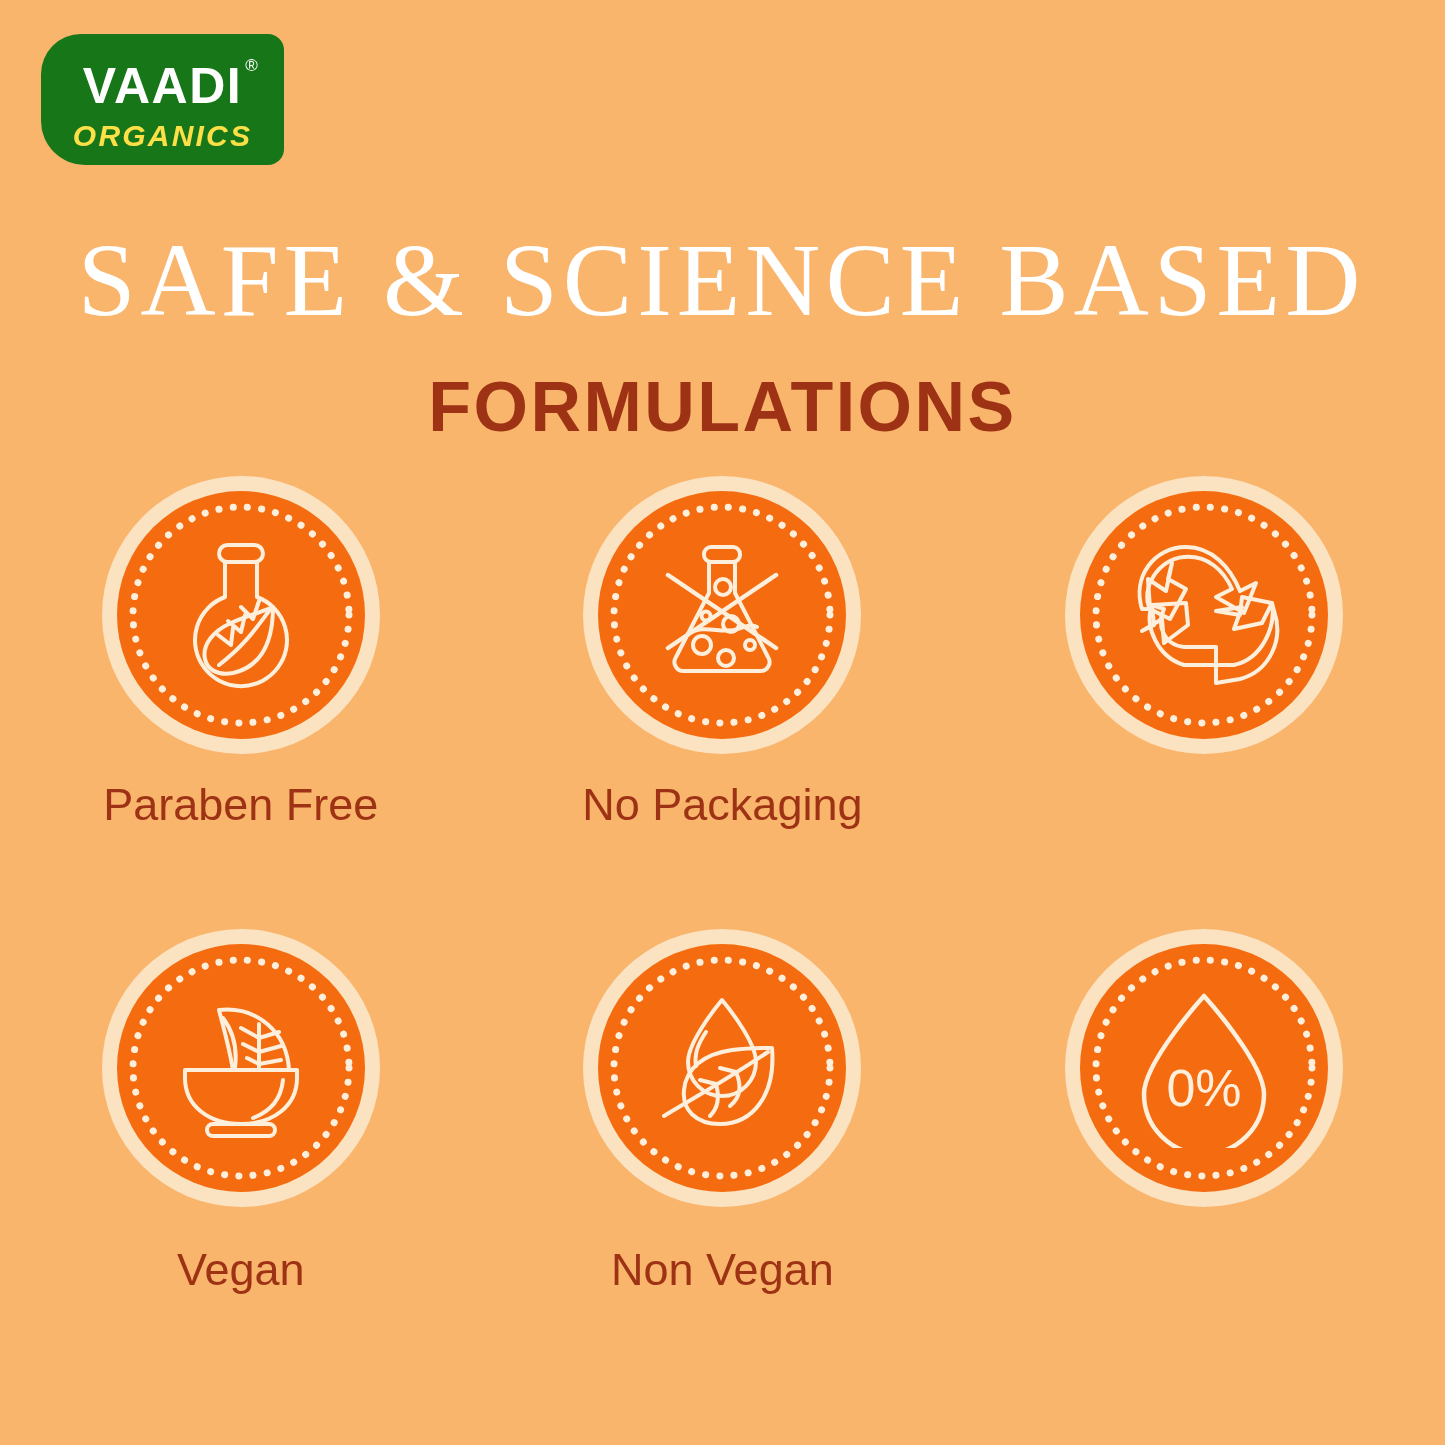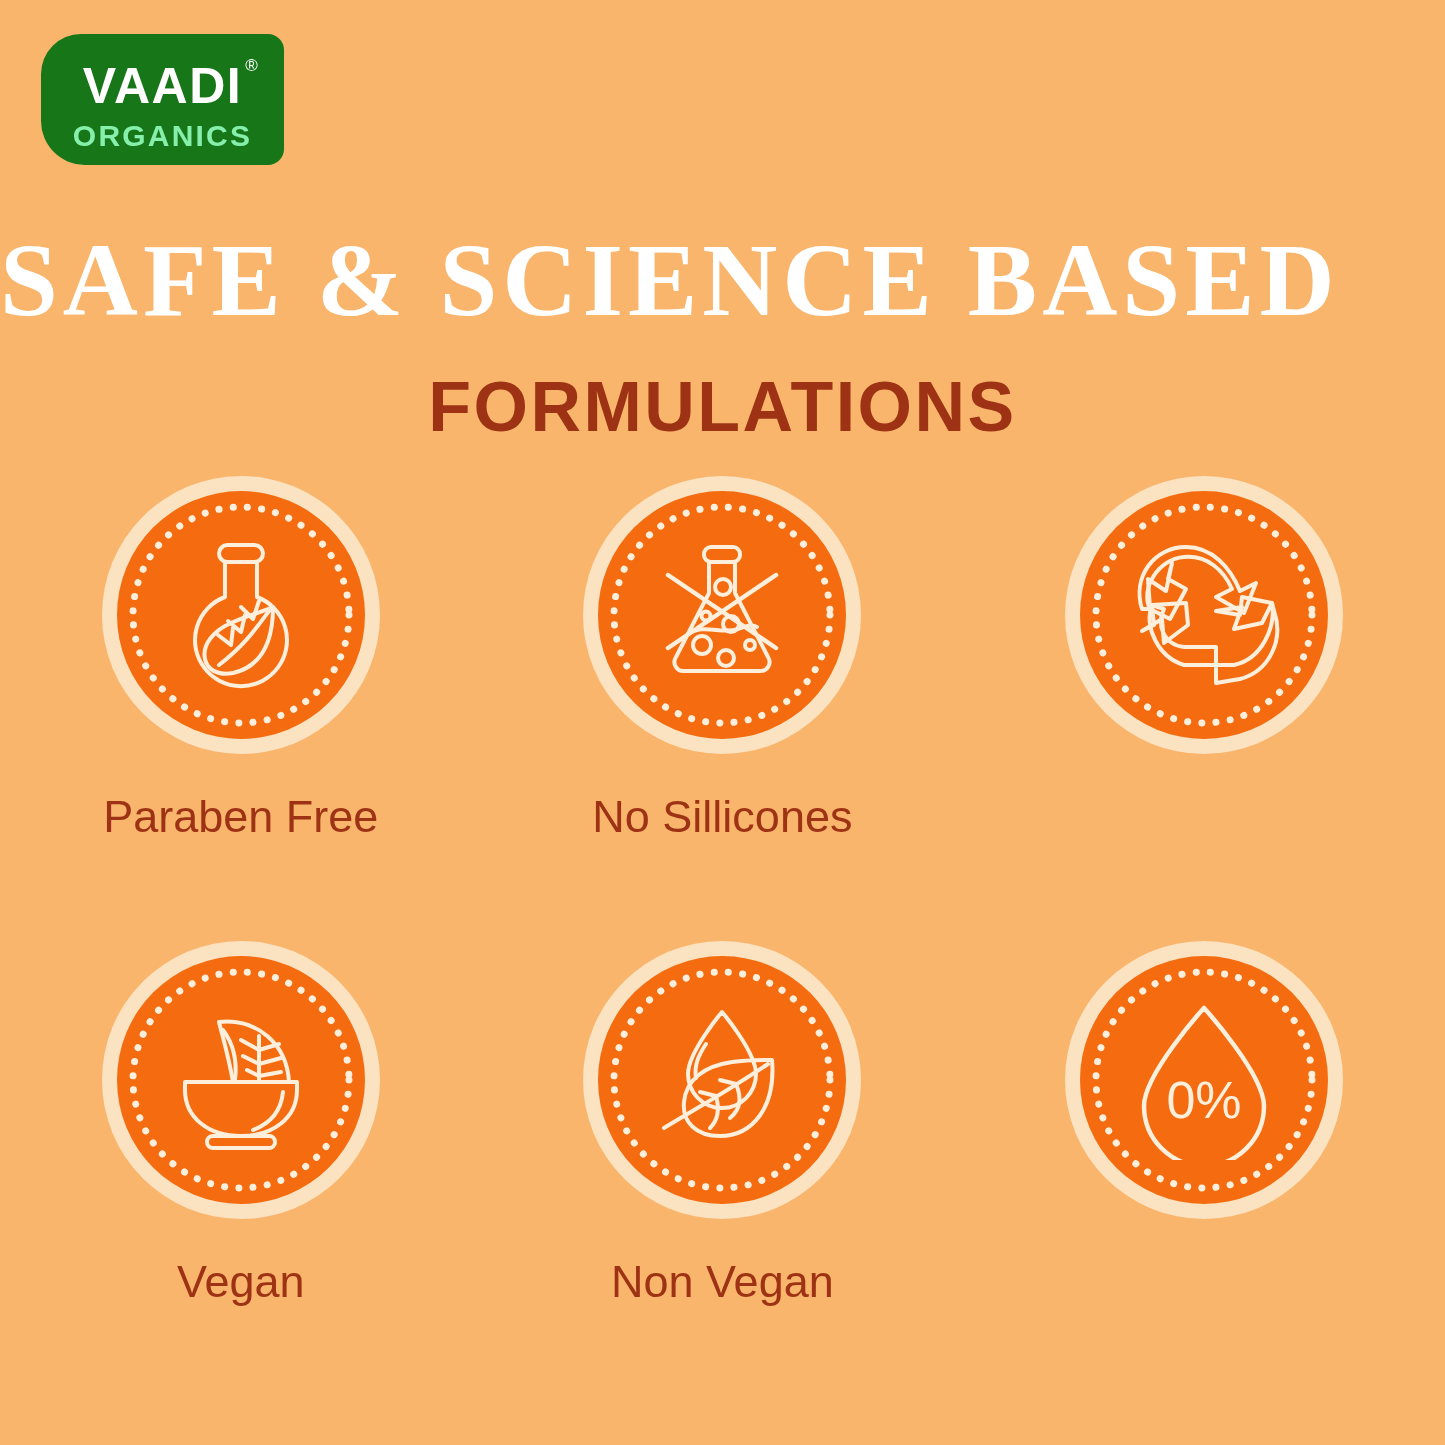--- a/index.html
+++ b/index.html
@@ -43,40 +43,41 @@
   }
   .logo-reg {
     position: absolute;
     top: -4px;
     right: -17px;
     font-size: 17px;
     font-weight: 400;
     line-height: 1;
   }
   .logo-sub {
-    color: #86efac;
+    color: #fde047;
     font-family: "Liberation Sans", sans-serif;
     font-weight: 700;
     font-size: 30px;
     letter-spacing: 2.2px;
     line-height: 1;
     margin-top: 10px;
     white-space: nowrap;
+    font-style: italic;
   }
 
   
   .headline {
     position: absolute;
     left: 0;
     top: 228px;
     width: 1443px;
-    text-align: left;
+    text-align: center;
     color: #FFFFFF;
     font-family: "Liberation Serif", serif;
-    font-weight: 700;
+    font-weight: 400;
     font-size: 104px;
     letter-spacing: 5px;
     line-height: 1;
     white-space: nowrap;
   }
   .subheadline {
     position: absolute;
     left: 0;
     top: 372px;
     width: 1445px;
@@ -135,21 +136,21 @@
     width: 248px;
     height: 248px;
     pointer-events: none;
   }
   .badge-art {
     width: 160px;
     height: 160px;
   }
 
   .label {
-    margin-top: 36px;
+    margin-top: 24px;
     color: #9D3314;
     font-family: "Liberation Sans", sans-serif;
     font-weight: 400;
     font-size: 45px;
     line-height: 1.18;
     text-align: center;
     max-width: 400px;
   }
   .label-2 {
     margin-top: 36px;
@@ -210,21 +211,21 @@
               <circle cx="89" cy="89" r="8"></circle>
               <circle cx="60" cy="110" r="9"></circle>
               <circle cx="84" cy="123" r="8"></circle>
               <circle cx="108" cy="110" r="5"></circle>
               <path d="M26 40 L134 113" stroke-width="4.5"></path>
               <path d="M134 40 L26 113" stroke-width="4.5"></path>
             </g>
           </svg>
         </div>
       </div>
-      <div class="label">No Sillicones</div>
+      <div class="label">No Packaging</div>
     </div>
 
     <div class="cell">
       <div class="badge">
         <div class="badge-inner">
           <svg class="badge-dots" viewBox="0 0 248 248">
             <circle cx="124" cy="124" r="108" fill="none" stroke="#FDEFDC" stroke-width="7" stroke-linecap="round" stroke-dasharray="0.1 14.2"></circle>
           </svg>
           <svg class="badge-art" viewBox="0 0 160 160">
             <g fill="none" stroke="#FDEFDC" stroke-width="4" stroke-linecap="round" stroke-linejoin="round">

